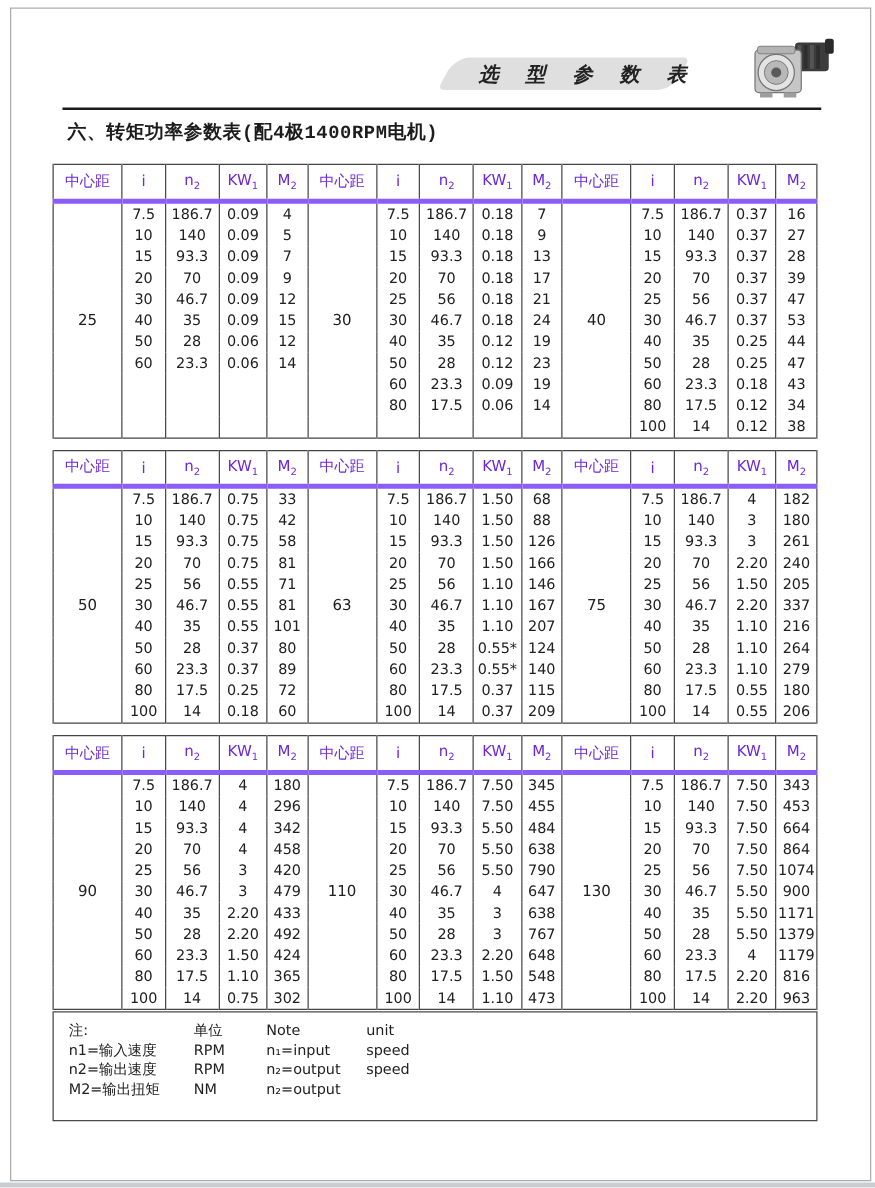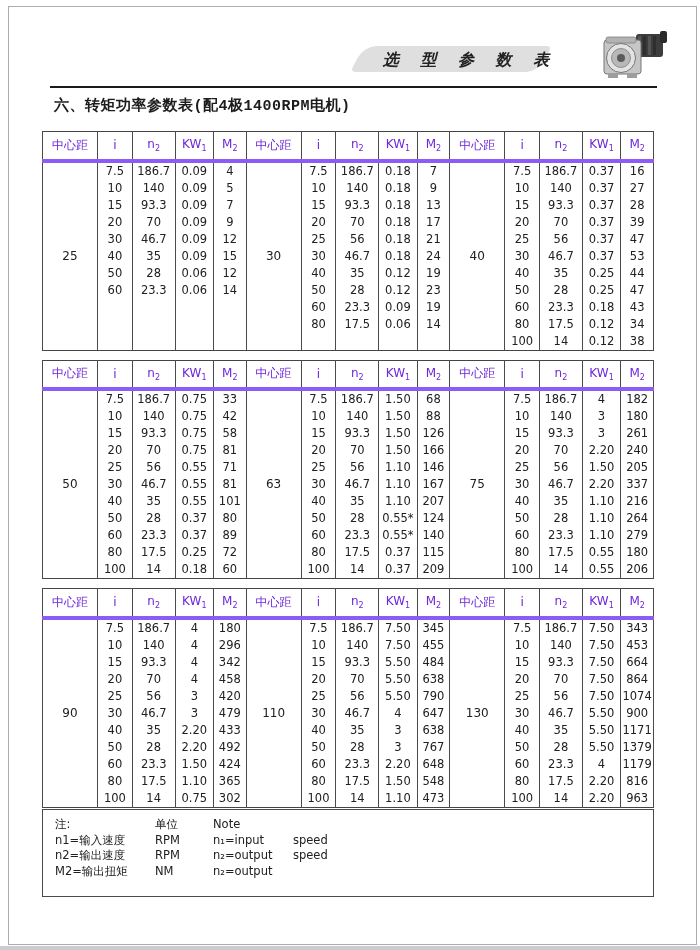--- a/index.html
+++ b/index.html
@@ -686,20 +686,21 @@
         </tr>
       </tbody>
     </table>
 </div>
 
 <div class="notes-box">
     <div class="note-row">
       <span>注:</span>
       <span>单位</span>
       <span>Note</span>
+      <span>unit</span>
     </div>
     <div class="note-row">
       <span>n1=输入速度</span>
       <span>RPM</span>
       <span>n₁=input</span>
       <span>speed</span>
     </div>
     <div class="note-row">
       <span>n2=输出速度</span>
       <span>RPM</span>

